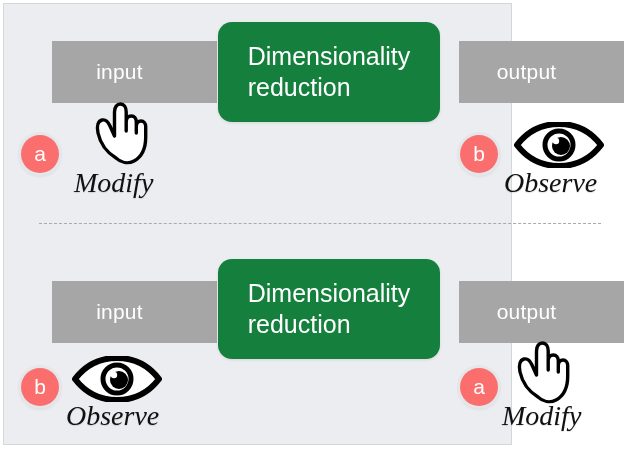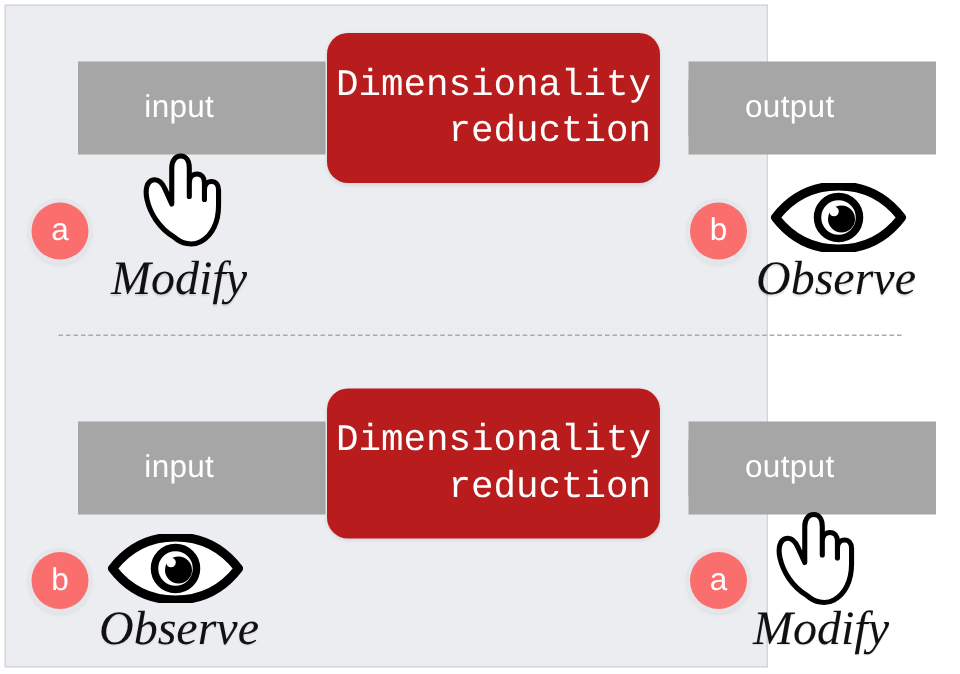--- a/index.html
+++ b/index.html
@@ -92,30 +92,30 @@
   }
 
   #arrow-in-top     { left: 48px;  top: 37px;  width: 165px; }
   #arrow-out-top    { left: 455px; top: 37px;  width: 165px; }
   #arrow-in-bottom  { left: 48px;  top: 277px; width: 165px; }
   #arrow-out-bottom { left: 455px; top: 277px; width: 165px; }
 
   
   .blue-box {
     position: absolute;
-    background: #b91c1c;
+    background: #15803d;
     border-radius: 14px;
     color: #ffffff;
     display: flex;
     align-items: center;
     justify-content: center;
-    text-align: right;
+    text-align: left;
     font-size: 25px;
     line-height: 1.24;
-    font-family: Liberation Mono, monospace;
+    font-family: Liberation Sans, sans-serif;
     box-shadow: 0 1px 3px rgba(0,0,0,0.10);
   }
   #box-top    { left: 214px; top: 18px;  width: 222px; height: 100px; }
   #box-bottom { left: 214px; top: 255px; width: 222px; height: 100px; }
   .blue-box span { display: block; padding: 0 10px; }
 
   
   .badge {
     position: absolute;
     width: 38px;
@@ -133,21 +133,21 @@
   #badge-a-top    { left: 17px;  top: 131px; }
   #badge-b-top    { left: 456px; top: 131px; }
   #badge-b-bottom { left: 17px;  top: 364px; }
   #badge-a-bottom { left: 456px; top: 364px; }
 
   
   .caption {
     position: absolute;
     font-family: "Liberation Serif", serif;
     font-style: italic;
-    font-size: 32px;
+    font-size: 28px;
     color: #111111;
     white-space: nowrap;
     text-shadow: 0 1px 1px rgba(0,0,0,0.12);
   }
   #cap-modify-top    { left: 70px;  top: 163px; }
   #cap-observe-top   { left: 500px; top: 163px; }
   #cap-observe-bot   { left: 62px;  top: 396px; }
   #cap-modify-bot    { left: 498px; top: 396px; }
 
   

